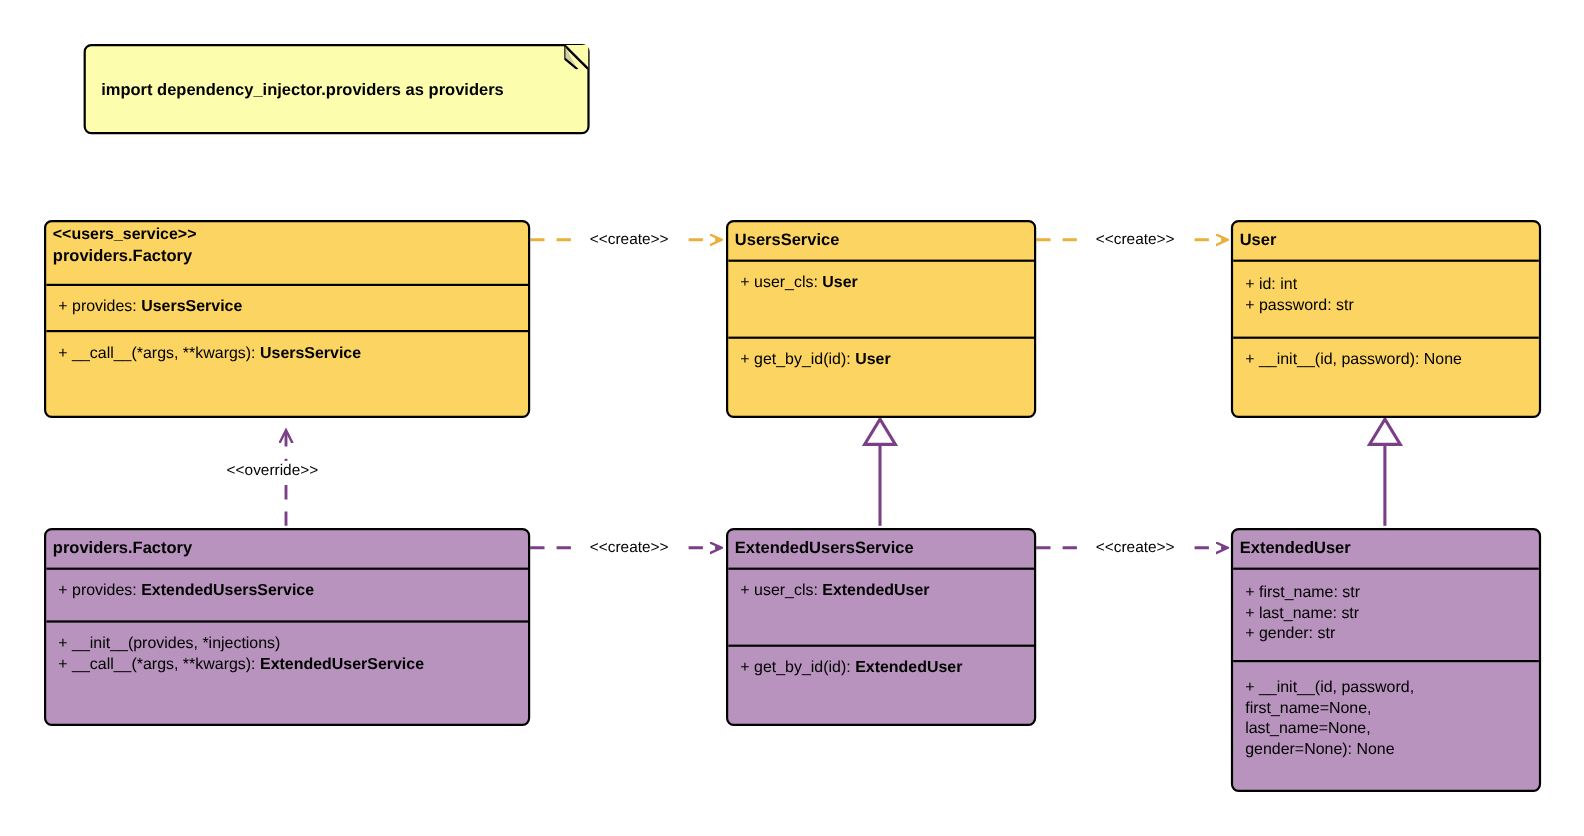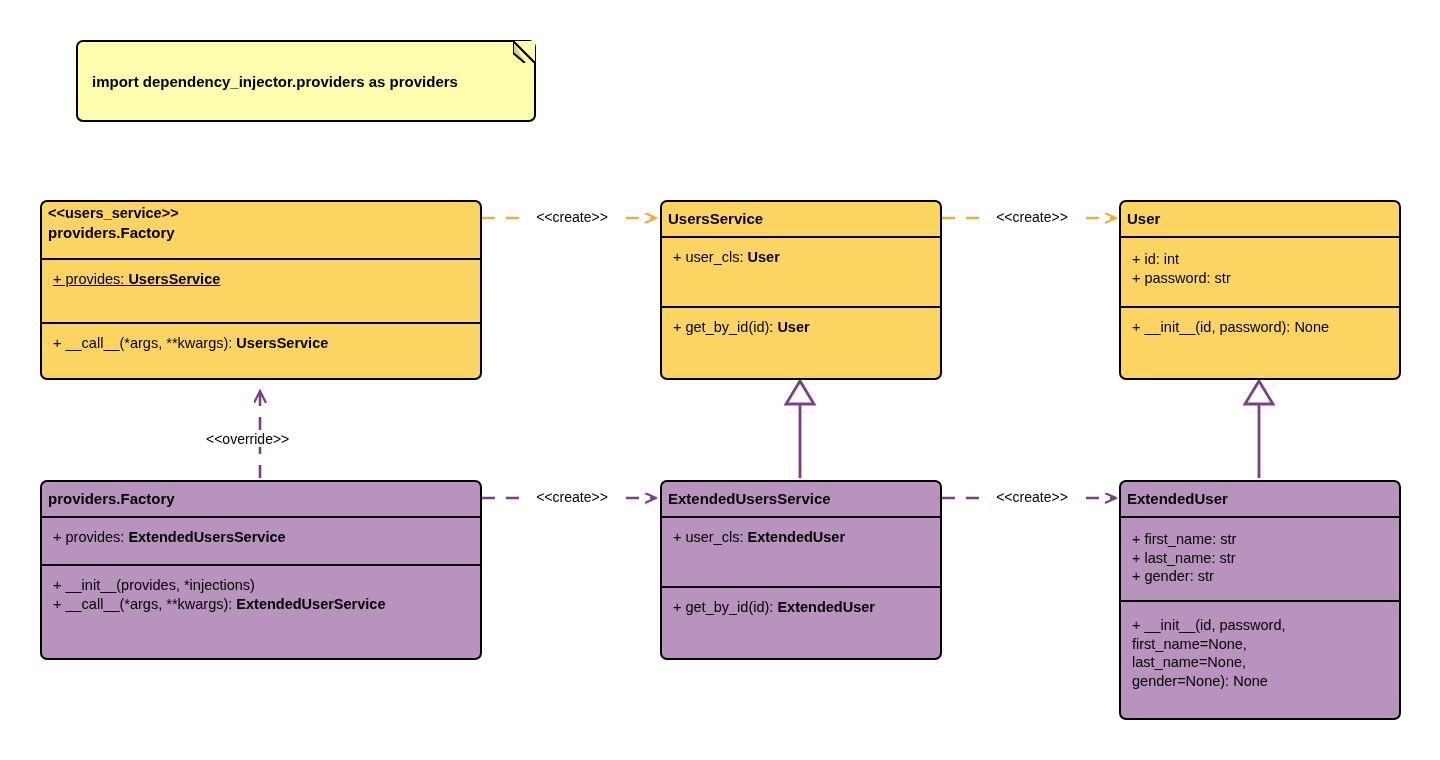--- a/index.html
+++ b/index.html
@@ -157,37 +157,37 @@
   </svg>
 
   <div class="edge-label" style="left:521px; top:209px; width:96px;">&lt;&lt;create&gt;&gt;</div>
 
   <div class="edge-label" style="left:981px; top:209px; width:96px;">&lt;&lt;create&gt;&gt;</div>
 
   <div class="edge-label" style="left:521px; top:489px; width:96px;">&lt;&lt;create&gt;&gt;</div>
 
   <div class="edge-label" style="left:981px; top:489px; width:96px;">&lt;&lt;create&gt;&gt;</div>
 
-  <div class="edge-label" style="left:203px; top:431px; width:112px; text-align:left;">&lt;&lt;override&gt;&gt;</div>
+  <div class="edge-label" style="left:203px; top:419px; width:112px; text-align:left;">&lt;&lt;override&gt;&gt;</div>
 
   <div class="note" style="left:40px; top:40px; width:460px; height:82px;margin-left:36px;">
     <svg class="note-fold" viewBox="0 0 22 22">
       <path d="M0,0 L22,22 L22,0 Z" fill="#fdfdae" stroke="none"></path>
       <path d="M0,0 L22,22" stroke="#000" stroke-width="2.2" fill="none"></path>
       <path d="M0,0 L0,12 L12,22" fill="#cfcfa0" stroke="#000" stroke-width="2"></path>
     </svg>
     <div class="note-text">import dependency_injector.providers as providers</div>
   </div>
 
   <div class="umlclass yellow" style="left:40px; top:200px; width:442px; height:180px;">
     <div class="cls-header" style="height:58px;">
       <span class="cls-stereo">&lt;&lt;users_service&gt;&gt;</span>
       <span>providers.Factory</span>
     </div>
-    <div class="cls-compartment" style="height:64px;text-decoration:underline;">
+    <div class="cls-compartment" style="height:42px;">
       <div class="cls-row"><span>+ provides: </span><b>UsersService</b></div>
     </div>
     <div class="cls-compartment" style="height:50px;">
       <div class="cls-row"><span>+ __call__(*args, **kwargs): </span><b>UsersService</b></div>
     </div>
   </div>
 
   <div class="umlclass yellow" style="left:660px; top:200px; width:282px; height:180px;">
     <div class="cls-header" style="height:36px; padding-top:7px;">
       <span>UsersService</span>

